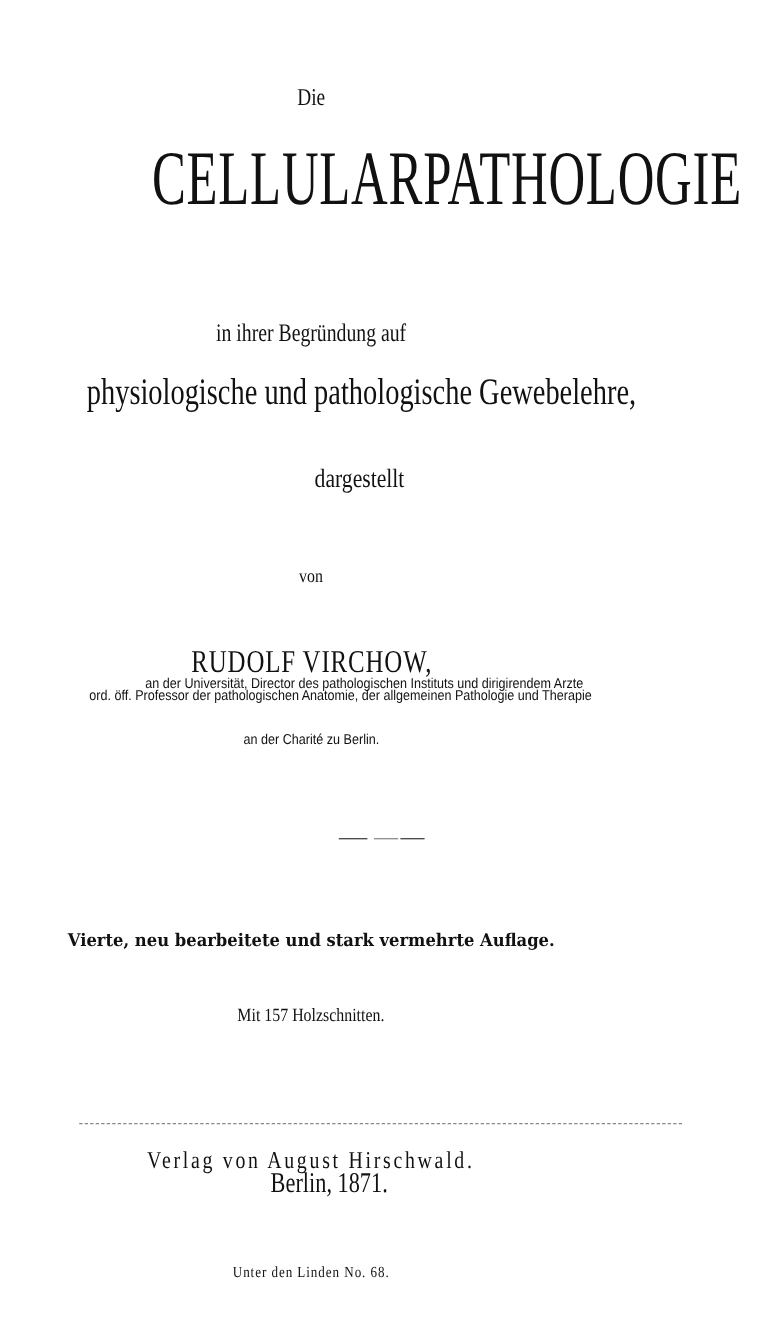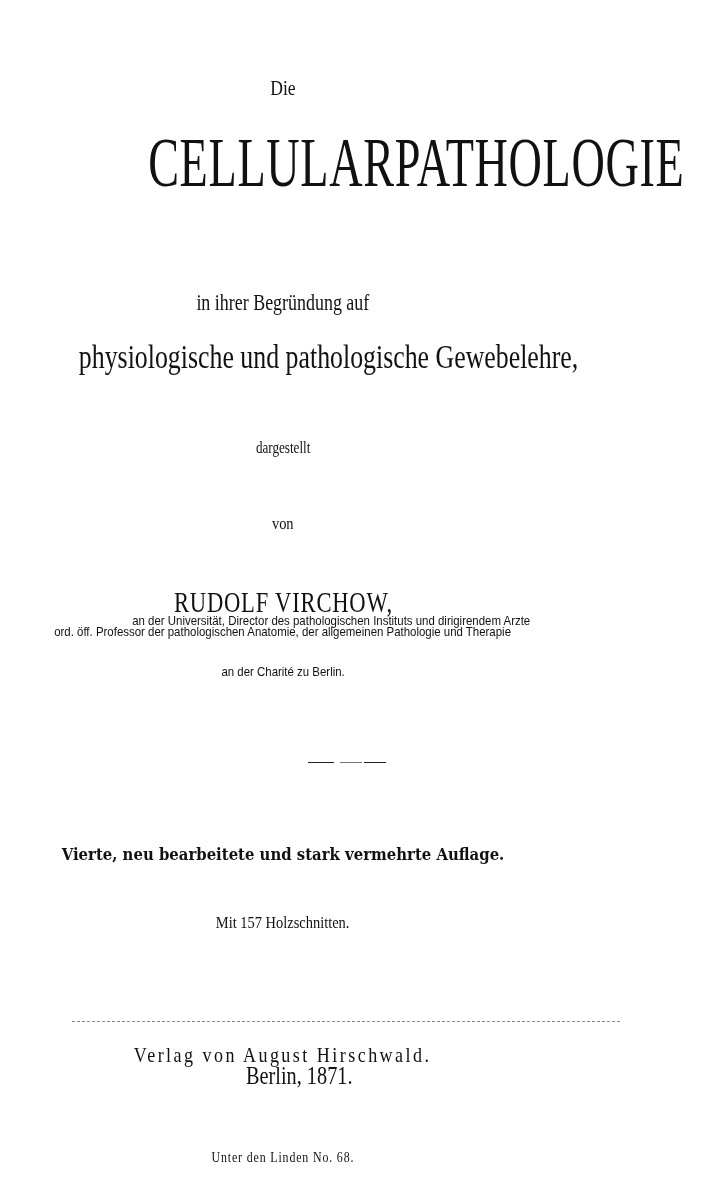--- a/index.html
+++ b/index.html
@@ -23,41 +23,41 @@
       white-space: nowrap;
       line-height: 1;
     }
     .condensed {
       display: inline-block;
       transform-origin: center center;
     }
     #die { top: 77px; font-size: 22px; }
     #die .condensed { transform: scaleX(0.8); }
 
-    #main-title { top: 128px; font-size: 70px; letter-spacing: 1px; padding-left: 10px; }
+    #main-title { top: 128px; font-size: 70px; letter-spacing: 1px; }
     #main-title .condensed { transform: scaleX(0.66); }
 
     #subtitle1 { top: 255px; font-size: 23px; margin-top: 36px; }
     #subtitle1 .condensed { transform: scaleX(0.78); }
 
     #subtitle2 { top: 340px; font-size: 34px; }
     #subtitle2 .condensed { transform: scaleX(0.76); }
 
-    #dargestellt { top: 440px; font-size: 16px; }
+    #dargestellt { top: 424px; font-size: 24px; margin-left: 44px; }
     #dargestellt .condensed { transform: scaleX(0.82); }
 
     #von { top: 515px; font-size: 17px; }
     #von .condensed { transform: scaleX(0.85); }
 
     #author { top: 588px; font-size: 29px; letter-spacing: 1px; }
     #author .condensed { transform: scaleX(0.78); }
 
     .credential { font-family: "Liberation Sans", "DejaVu Sans", sans-serif; font-size: 13px; }
     .credential .condensed { transform: scaleX(0.88); }
-    #cred1 { top: 625px; }
+    #cred1 { top: 625px; margin-left: 27px; }
     #cred2 { top: 614px; padding-left: 48px; }
     #cred3 { top: 665px; }
 
     .rule-short {
       position: absolute;
       top: 762px;
       height: 1px;
       background: #222;
     }
 

